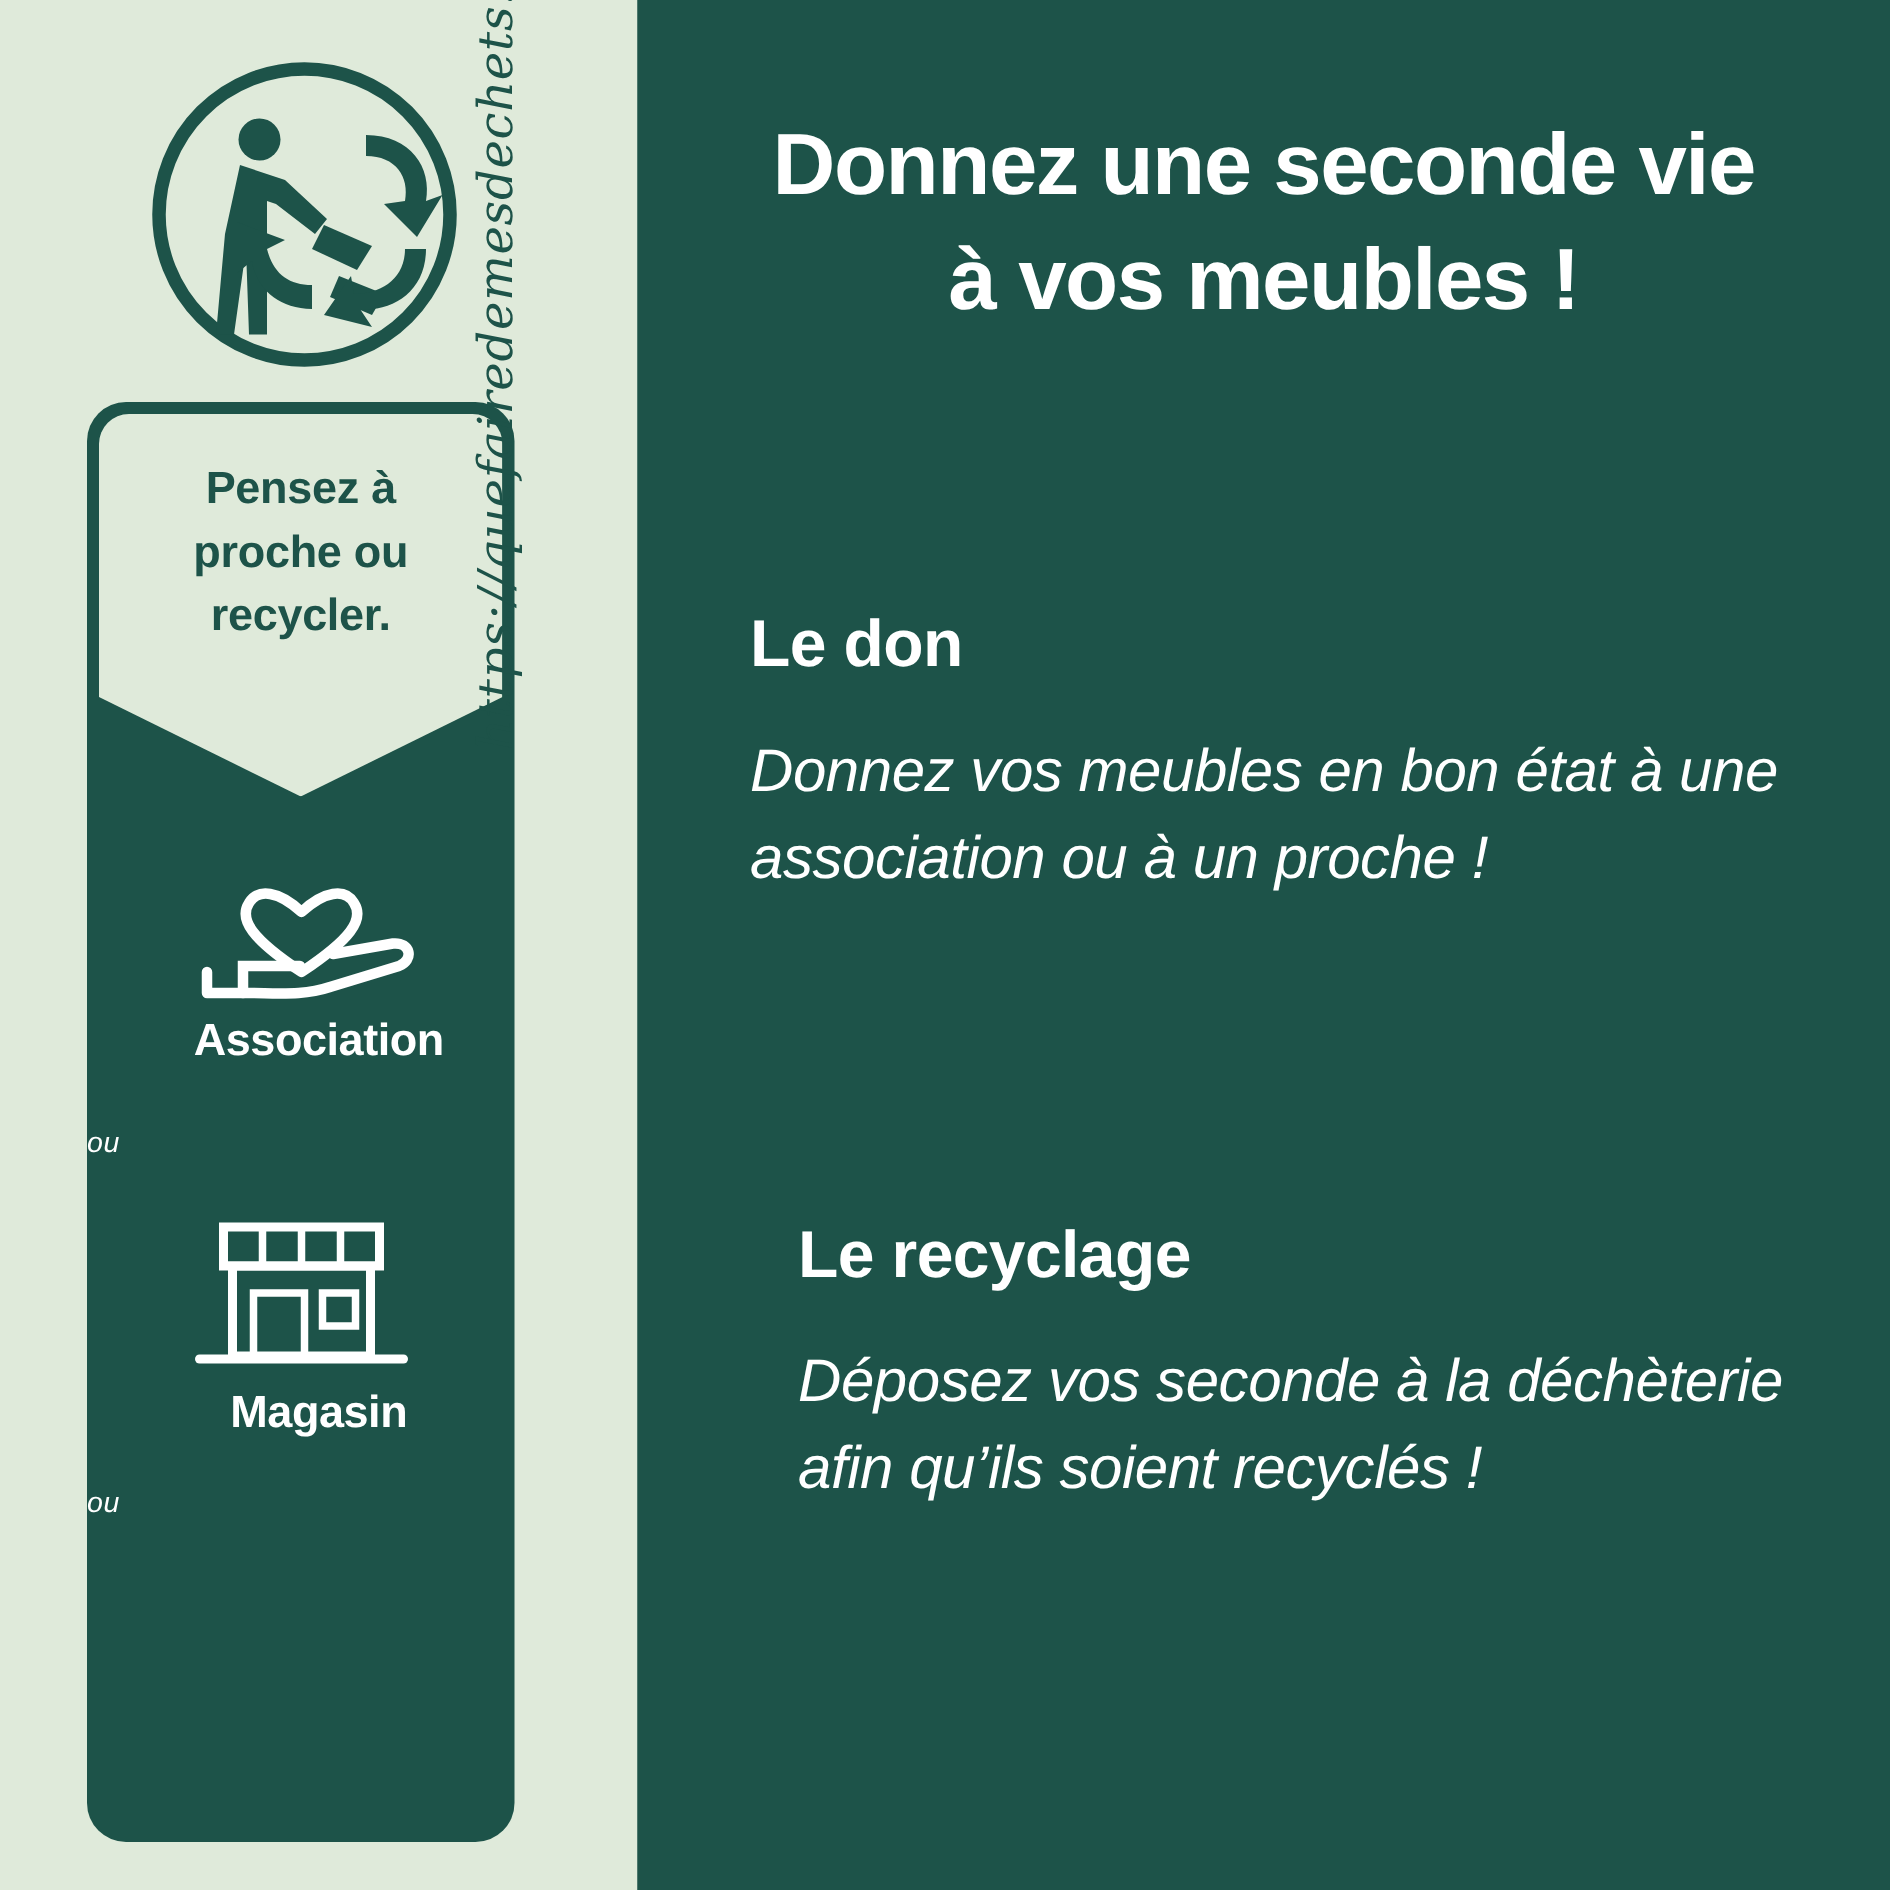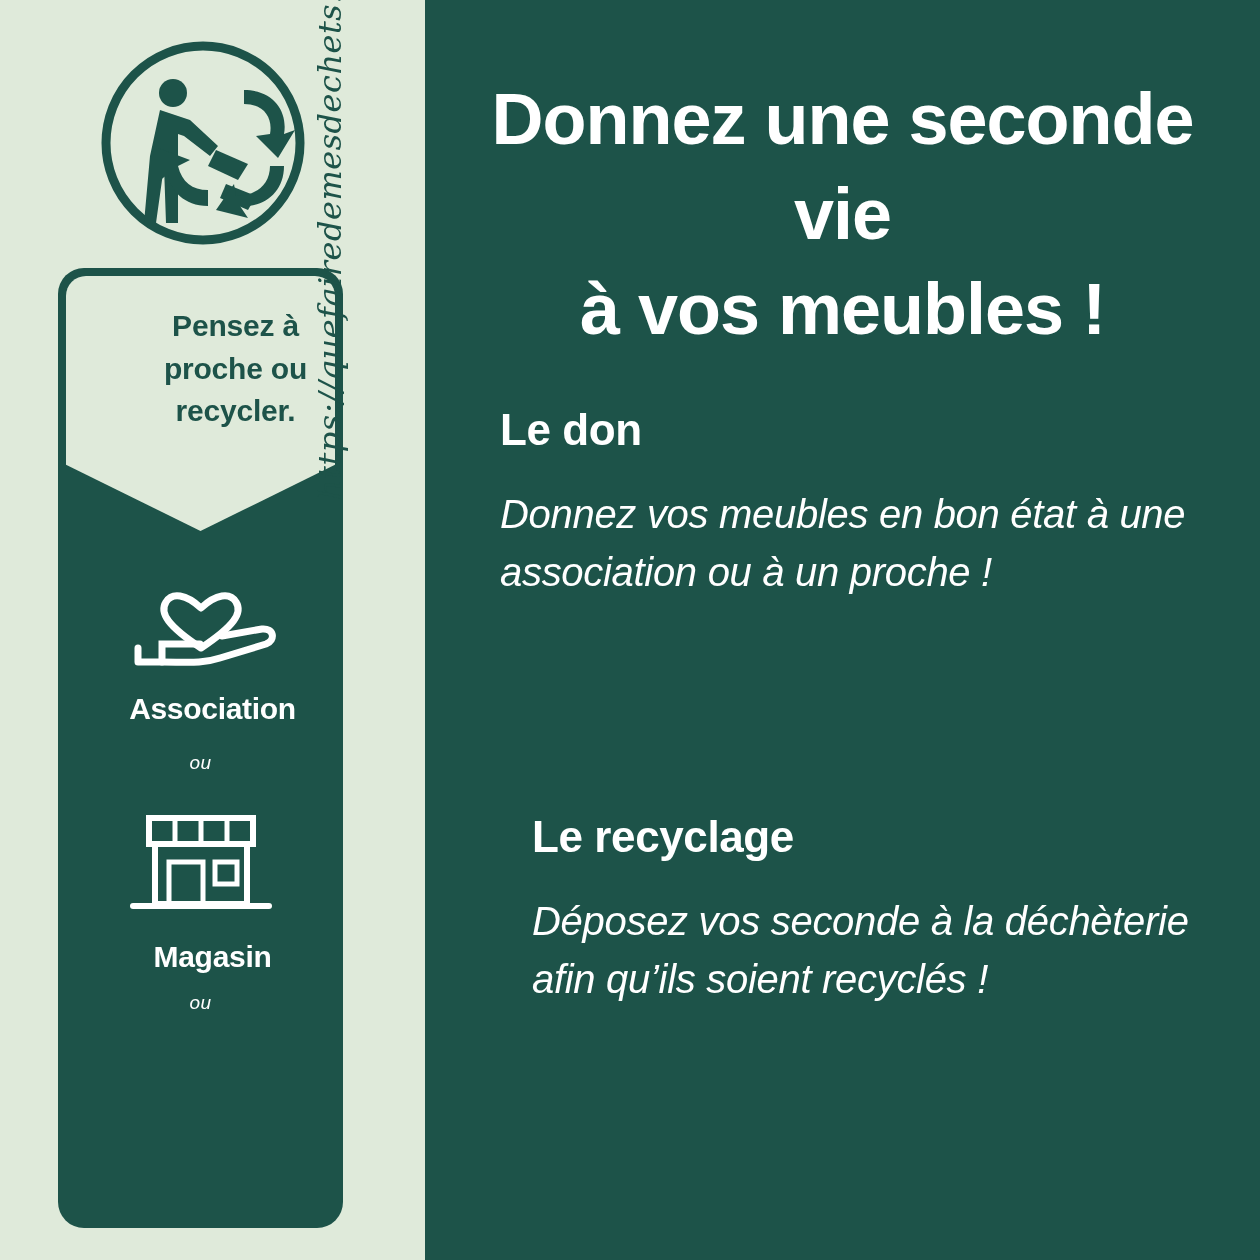--- a/index.html
+++ b/index.html
@@ -72,48 +72,47 @@
     position: absolute;
     left: 66px;
     top: 305px;
     width: 269px;
     text-align: center;
     color: #1d5349;
     font-size: 30px;
     font-weight: bold;
     line-height: 1.42;
     letter-spacing: -0.2px;
-    margin-left: 35px;
   }
 
   
   .step {
     position: absolute;
     left: 58px;
     width: 285px;
     text-align: center;
     color: #ffffff;
   }
   .step-icon {
     display: block;
     margin: 0 auto;
   }
   .step-label {
     display: block;
     font-size: 30px;
     font-weight: bold;
     letter-spacing: -0.3px;
-    margin-top: 16px;
+    margin-top: 0;
     padding-left: 24px;
   }
   .step-ou {
     position: absolute;
     left: 58px;
     width: 285px;
-    text-align: center;
+    text-align: left;
     color: #ffffff;
     font-size: 19px;
     font-style: italic;
     letter-spacing: 0.5px;
   }
 
   #step-association { top: 552px; }
   #ou-1 { top: 752px; }
   #step-magasin { top: 800px; }
   #ou-2 { top: 992px; }
@@ -136,21 +135,21 @@
   }
 
   
   .headline {
     position: absolute;
     left: 455px;
     top: 72px;
     width: 775px;
     text-align: center;
     color: #ffffff;
-    font-size: 72px;
+    font-size: 58px;
     font-weight: bold;
     line-height: 1.32;
     letter-spacing: -1px;
   }
 
   .section {
     position: absolute;
     left: 500px;
     width: 710px;
     color: #ffffff;

